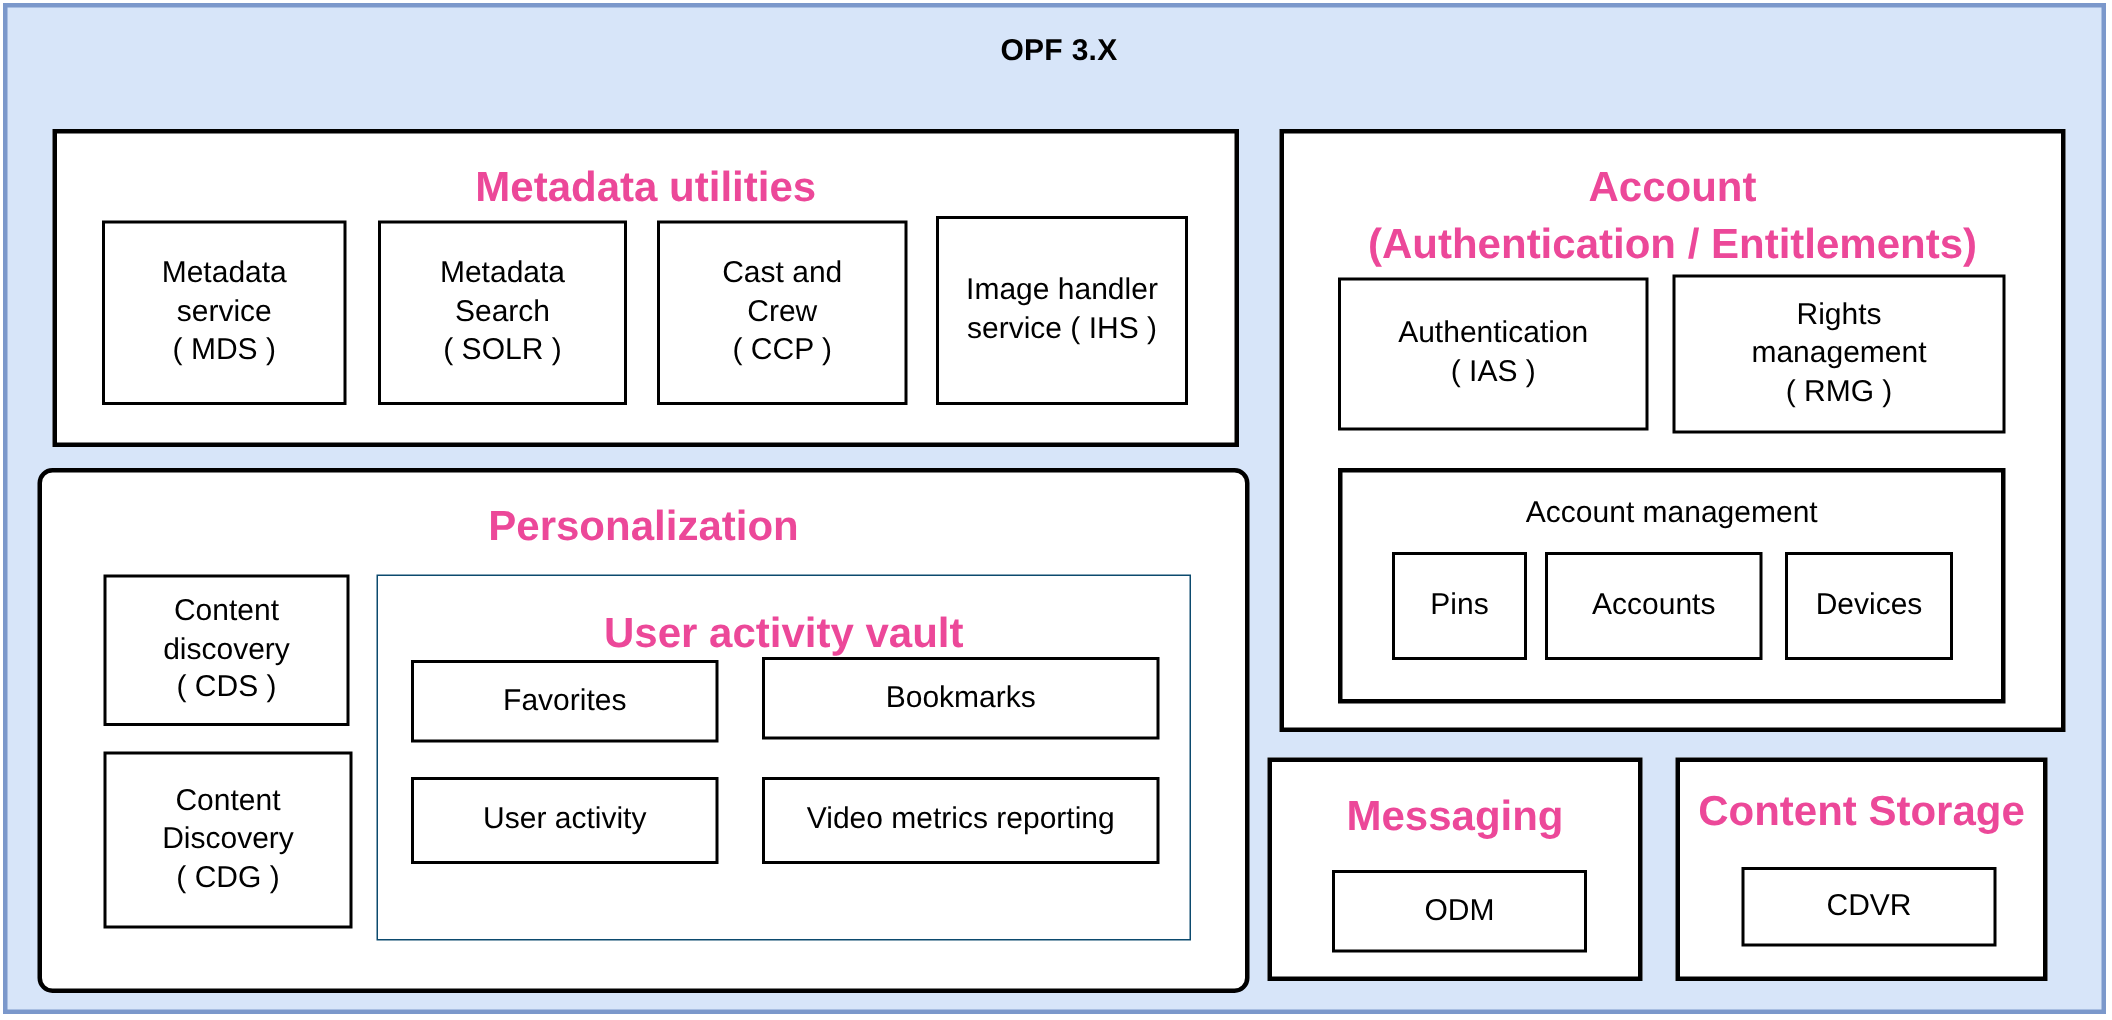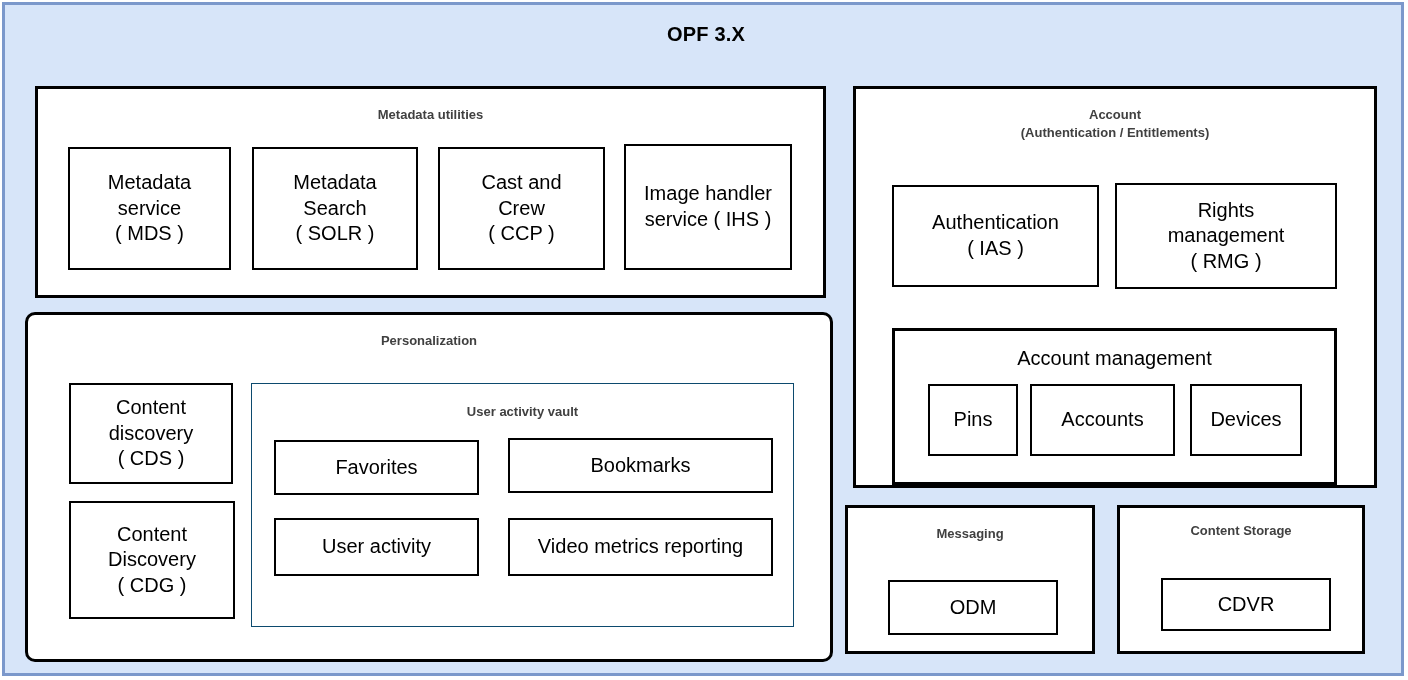--- a/index.html
+++ b/index.html
@@ -60,23 +60,23 @@
     font-size: 20px;
     line-height: 1.28;
     color: #000000;
     white-space: pre-line;
   }
   .panel-title {
     position: absolute;
     left: 0;
     width: 100%;
     text-align: center;
-    font-size: 13px;
+    font-size: 28px;
     font-weight: bold;
-    color: #404040;
+    color: #ec4899;
     line-height: 1.35;
     white-space: pre-line;
   }
   .sub-title {
     position: absolute;
     left: 0;
     width: 100%;
     text-align: center;
     font-size: 20px;
     font-weight: normal;
@@ -104,21 +104,21 @@
   #box-bookmarks   { left: 256px; top: 54px;  width: 265px; height: 55px; }
   #box-user-activity { left: 22px; top: 134px; width: 205px; height: 58px; }
   #box-video-metrics { left: 256px; top: 134px; width: 265px; height: 58px; }
 
   
   #account { left: 848px; top: 81px; width: 524px; height: 402px; }
   #account .panel-title { top: 17px; }
   #box-ias { left: 36px; top: 96px; width: 207px; height: 102px; }
   #box-rmg { left: 259px; top: 94px; width: 222px; height: 106px; text-align: center; }
   #account-management { position:absolute; left: 36px; top: 223px; width: 445px; height: 157px;
-                        background:#fff; border: 3px solid #000; box-sizing: border-box; margin-top: 16px; }
+                        background:#fff; border: 3px solid #000; box-sizing: border-box; }
   #account-management .sub-title { top: 16px; }
   #box-pins     { left: 33px;  top: 53px; width: 90px;  height: 72px; }
   #box-accounts { left: 135px; top: 53px; width: 145px; height: 72px; }
   #box-devices  { left: 295px; top: 53px; width: 112px; height: 72px; }
 
   
   #messaging { left: 840px; top: 500px; width: 250px; height: 149px; }
   #messaging .panel-title { top: 17px; }
   #box-odm { left: 40px; top: 72px; width: 170px; height: 55px; }
 

